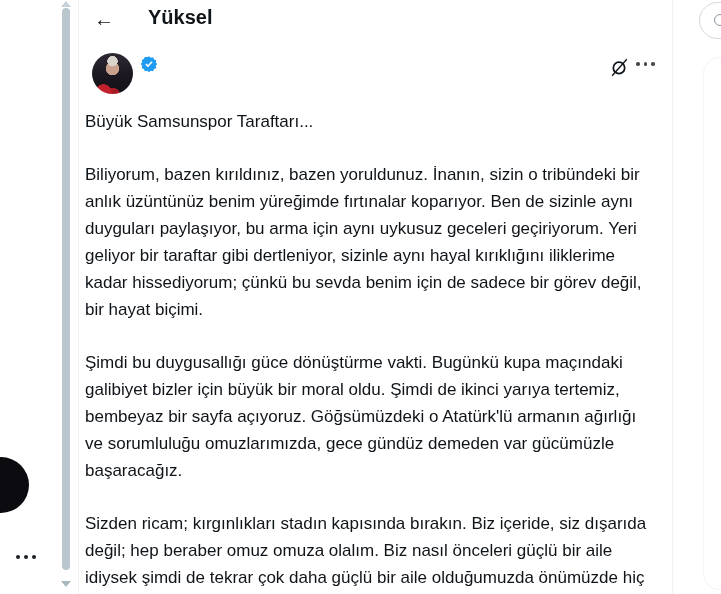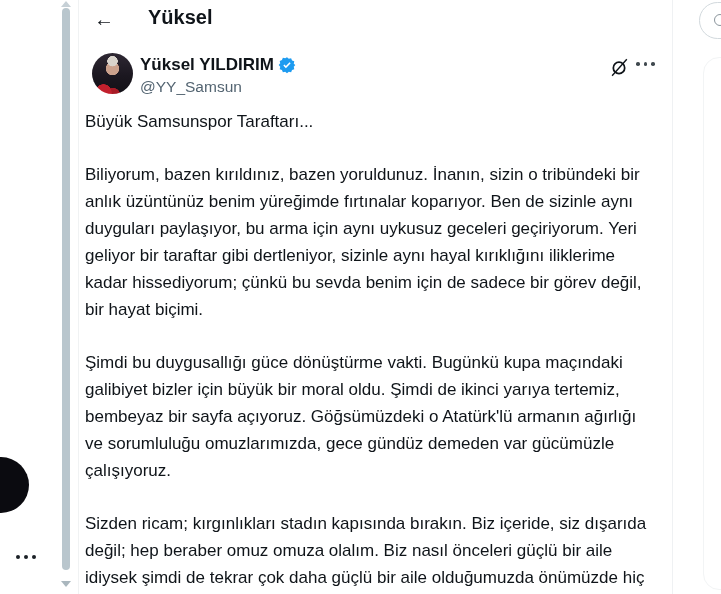--- a/index.html
+++ b/index.html
@@ -75,46 +75,44 @@
     <span class="dot"></span>
   </div>
 
   <div class="back-btn">
     <span>←</span>
   </div>
   <div class="page-title">Yüksel</div>
 
   <div class="avatar"></div>
   <div class="author-name">
-    <span>Yüksel YILDIRIM</span>
     <span class="verified-badge">
       <svg viewBox="0 0 24 24" width="18" height="18">
         <path fill="#1d9bf0" d="M12 1.5l2.4 2.1 3.1-.7 1.2 3 3 1.2-.7 3.1L23.1 12 21 14.4l.7 3.1-3 1.2-1.2 3-3.1-.7L12 23.1 9.6 21l-3.1.7-1.2-3-3-1.2.7-3.1L.9 12 3 9.6l-.7-3.1 3-1.2 1.2-3 3.1.7z"></path>
         <path fill="#fff" d="M10.5 16.2l-3.4-3.4 1.5-1.5 1.9 1.9 4.9-4.9 1.5 1.5z"></path>
       </svg>
     </span>
   </div>
-  <div class="author-handle">@YY_Samsun</div>
 
   <div class="grok-btn">
     <svg viewBox="0 0 24 24" width="22" height="22">
       <circle cx="12" cy="13" r="6.2" fill="none" stroke="#0f1419" stroke-width="1.9"></circle>
       <line x1="4.5" y1="21.5" x2="20.5" y2="3.5" stroke="#0f1419" stroke-width="1.5"></line>
     </svg>
   </div>
   <div class="post-more">
     <span class="dot"></span>
     <span class="dot"></span>
     <span class="dot"></span>
   </div>
 
   <div class="post-body">
     <p>Büyük Samsunspor Taraftarı...</p>
     <p>Biliyorum, bazen kırıldınız, bazen yoruldunuz. İnanın, sizin o tribündeki bir anlık üzüntünüz benim yüreğimde fırtınalar koparıyor. Ben de sizinle aynı duyguları paylaşıyor, bu arma için aynı uykusuz geceleri geçiriyorum. Yeri geliyor bir taraftar gibi dertleniyor, sizinle aynı hayal kırıklığını iliklerime kadar hissediyorum; çünkü bu sevda benim için de sadece bir görev değil, bir hayat biçimi.</p>
-    <p>Şimdi bu duygusallığı güce dönüştürme vakti. Bugünkü kupa maçındaki galibiyet bizler için büyük bir moral oldu. Şimdi de ikinci yarıya tertemiz, bembeyaz bir sayfa açıyoruz. Göğsümüzdeki o Atatürk'lü armanın ağırlığı ve sorumluluğu omuzlarımızda, gece gündüz demeden var gücümüzle çalışıyoruz.</p>
+    <p>Şimdi bu duygusallığı güce dönüştürme vakti. Bugünkü kupa maçındaki galibiyet bizler için büyük bir moral oldu. Şimdi de ikinci yarıya tertemiz, bembeyaz bir sayfa açıyoruz. Göğsümüzdeki o Atatürk'lü armanın ağırlığı ve sorumluluğu omuzlarımızda, gece gündüz demeden var gücümüzle başaracağız.</p>
     <p><span>Sizden ricam; kırgınlıkları stadın kapısında bırakın. Biz içeride, siz dışarıda değil; hep beraber omuz omuza olalım. Biz nasıl önceleri güçlü bir aile idiysek şimdi de tekrar çok daha güçlü bir aile olduğumuzda önümüzde hiç kimseler duramaz. Bu şehri ve bu şanlı armayı layık olduğu yere hep birlikte taşıyacağız. Birlikte başaracağız. Biz bize yeteriz...</span></p>
   </div>
 
   <div class="right-divider"></div>
   <div class="rs-pill">
     <span class="rs-pill-glyph"></span>
   </div>
   <div class="rs-card"></div>
 
 </div>

